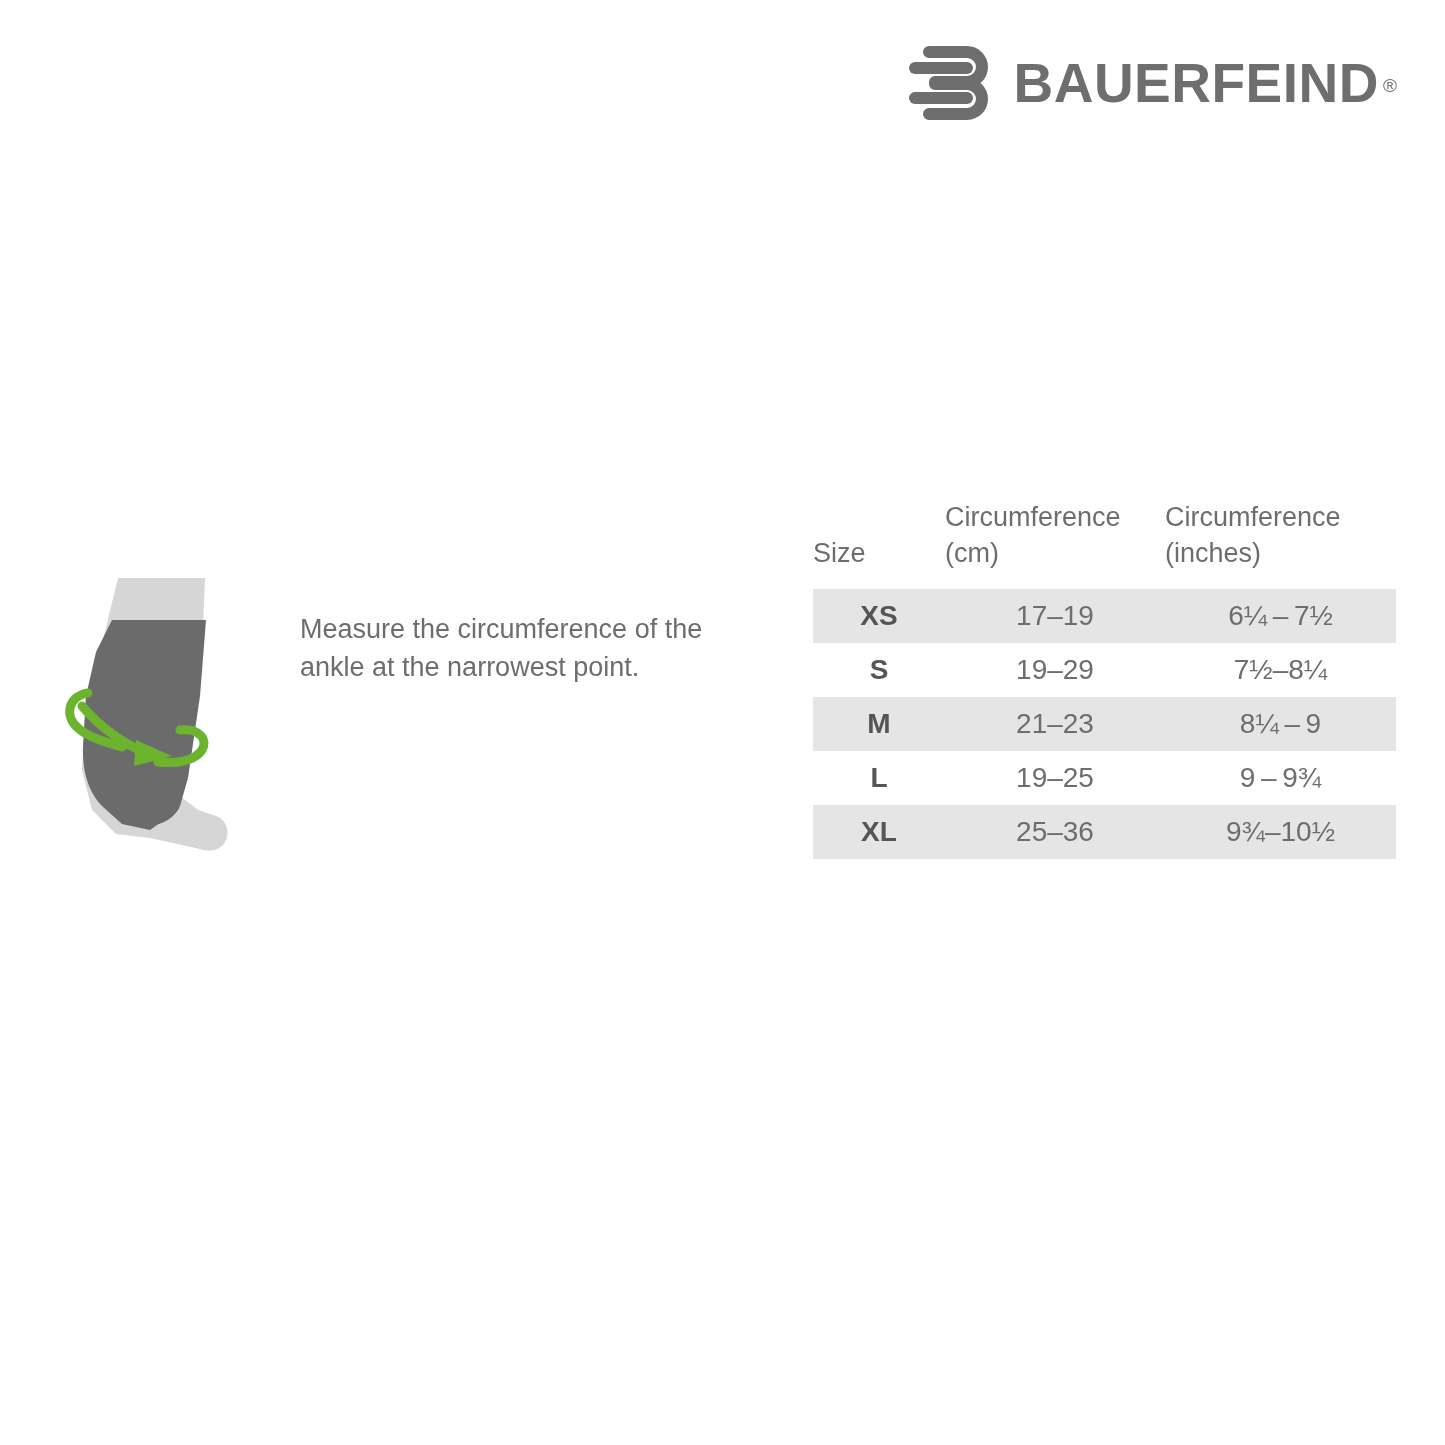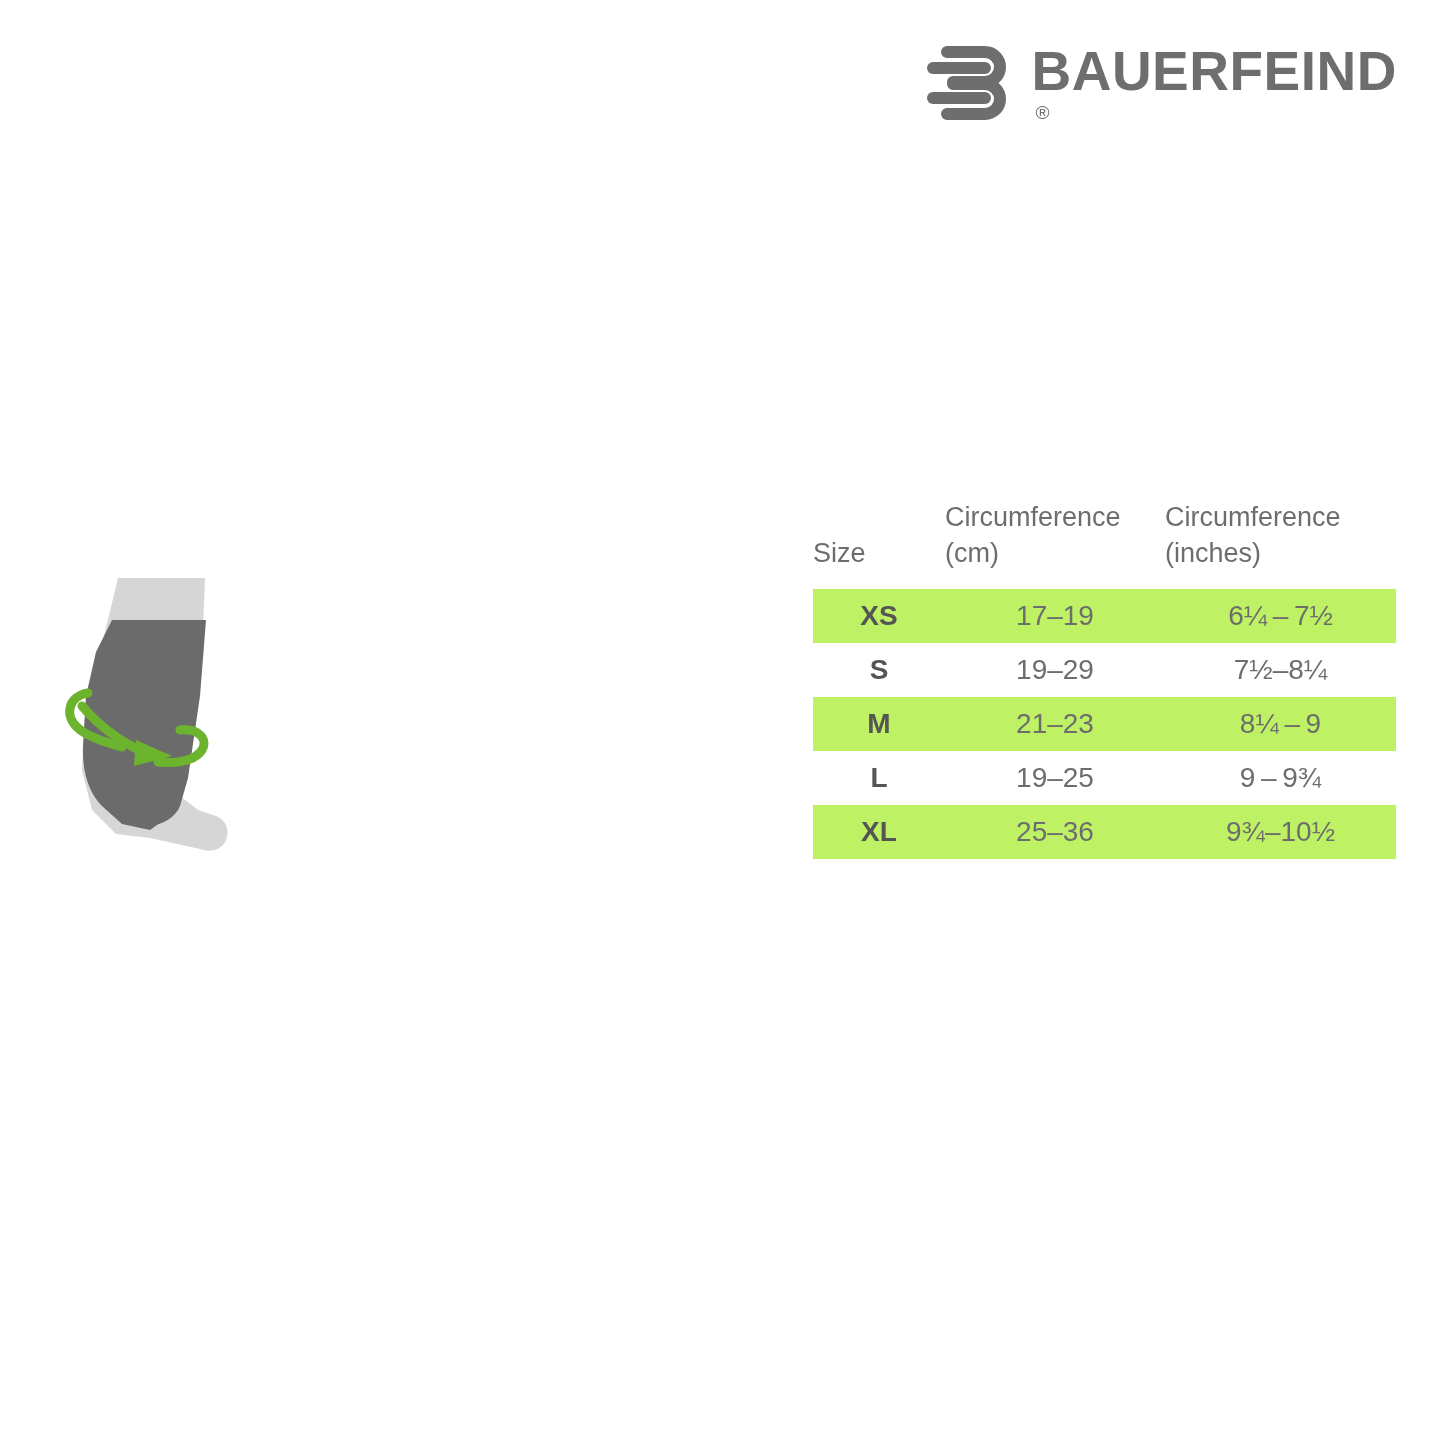--- a/index.html
+++ b/index.html
@@ -27,23 +27,22 @@
     align-items: center;
     gap: 18px;
   }
   .brand-mark {
     display: block;
     width: 86px;
     height: 82px;
   }
   .brand-wordmark {
     display: flex;
-    align-items: flex-start;
+    align-items: center;
     color: #6e6e6e;
-    flex-direction: column;
   }
   .brand-name {
     font-size: 55px;
     font-weight: bold;
     letter-spacing: 0.5px;
     line-height: 1;
     color: #6e6e6e;
     font-family: "Liberation Sans", sans-serif;
   }
   .brand-reg {
@@ -135,21 +134,21 @@
     text-align: center;
     height: 54px;
     padding: 0;
     font-family: "Liberation Sans", sans-serif;
   }
   .size-table td.size-cell {
     font-weight: bold;
     color: #555555;
   }
   .size-table tbody tr.odd td {
-    background: #bef264;
+    background: #e5e5e5;
   }
   .size-table tbody tr.even td {
     background: #ffffff;
   }
 </style>
 </head>
 <body>
 
 <div class="page">
 
@@ -189,20 +188,21 @@
 
       <path d="M58 145 C38 148 34 168 48 180 C56 188 74 194 92 199"></path>
 
       <path d="M150 182 C170 180 178 192 172 202 C165 213 146 216 128 214"></path>
 
       <path d="M52 158 C72 182 100 200 124 208"></path>
     </g>
     <polygon points="106,192 142,208 104,218" fill="#6cb42e"></polygon>
   </svg>
 
+  <p class="instruction">Measure the circumference of the ankle at the narrowest point.</p>
 
   <table class="size-table">
     <colgroup>
       <col class="c-size">
         <col class="c-cm">
         <col class="c-in">
     </colgroup>
     <thead>
       <tr>
         <th>

